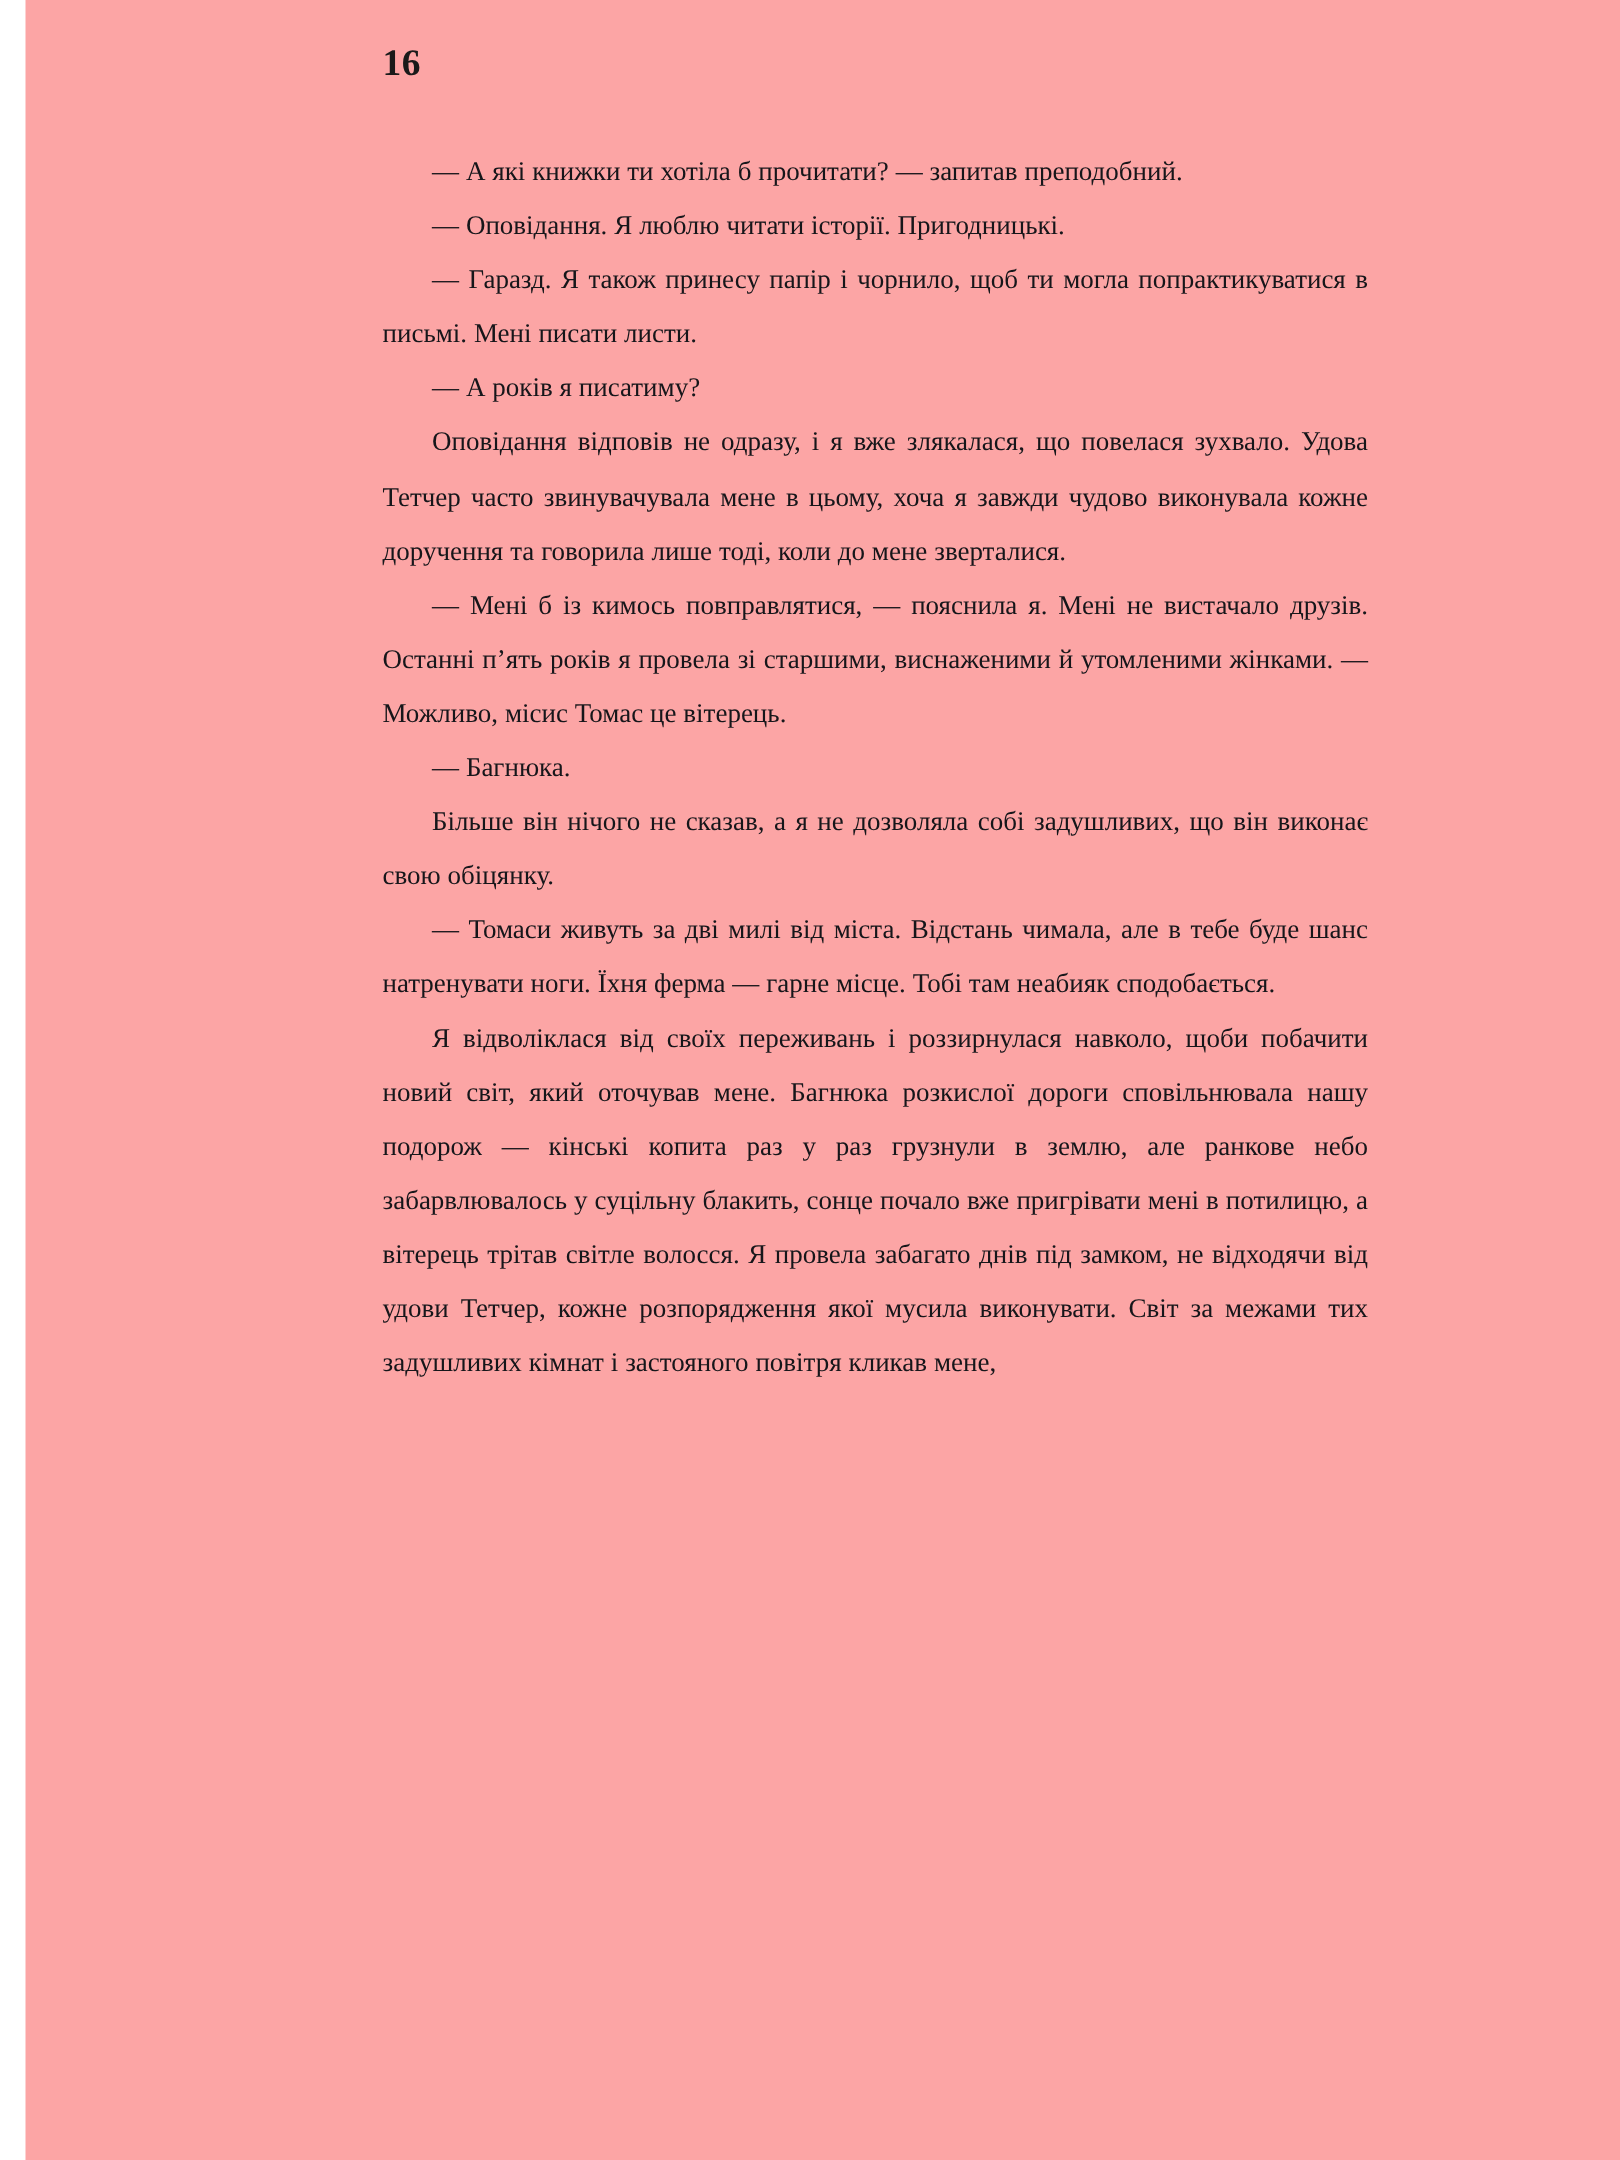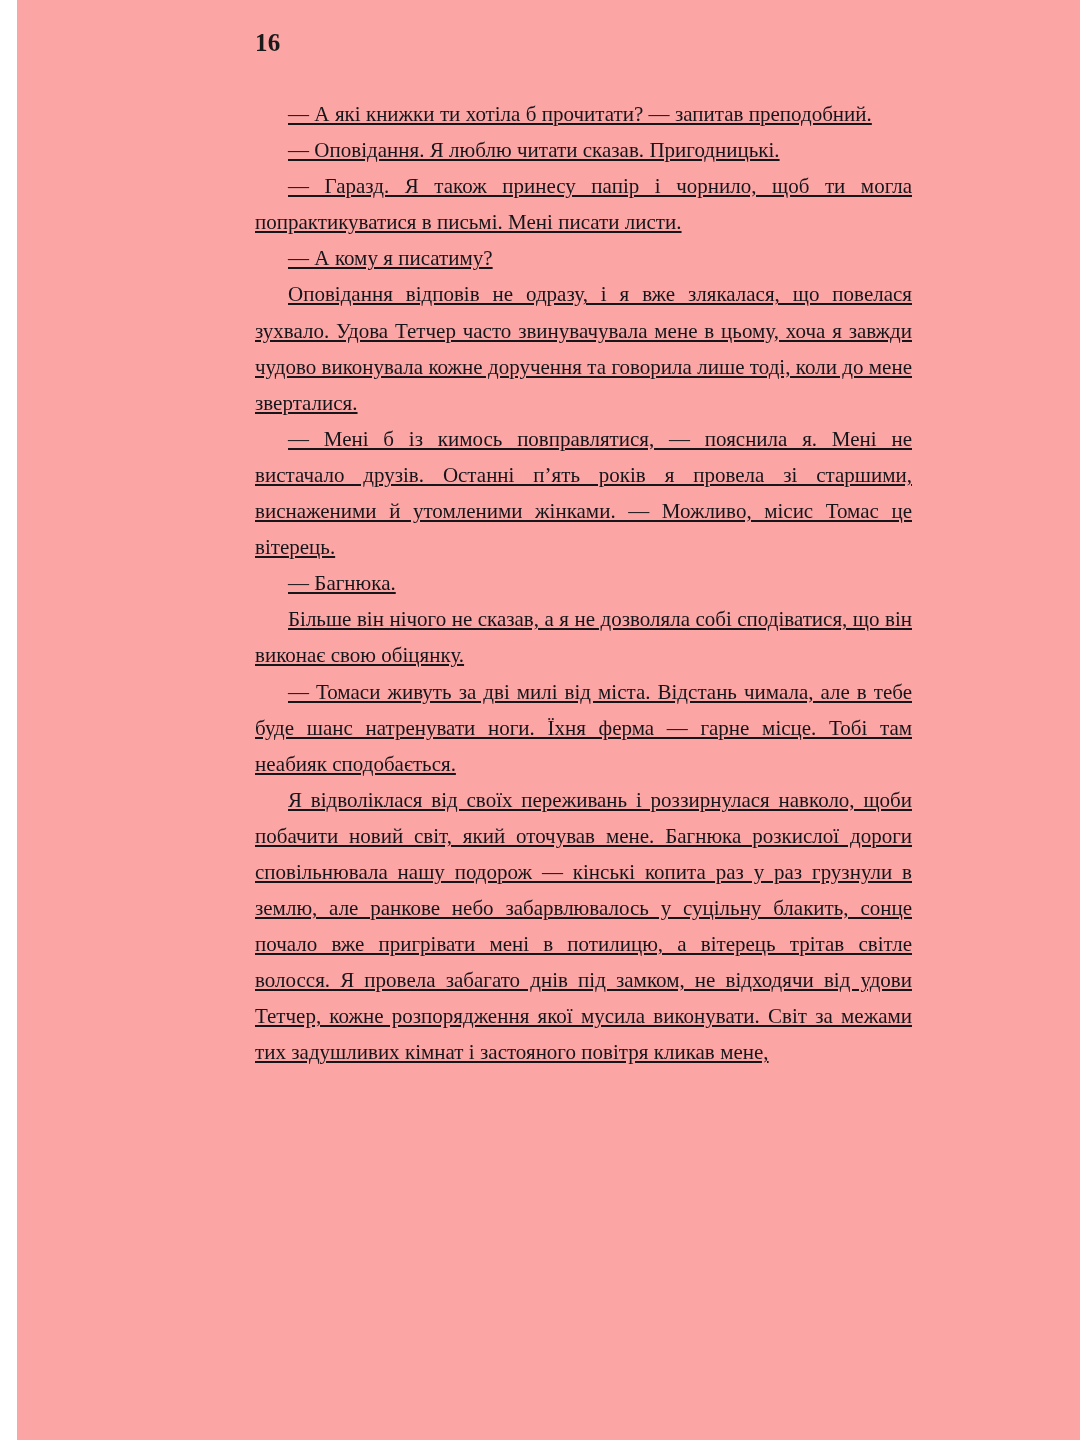--- a/index.html
+++ b/index.html
@@ -35,51 +35,50 @@
   
   .textblock {
     position: absolute;
     left: 238px;
     top: 96px;
     width: 657px;
   }
 
   .para {
     margin: 0;
-    font-size: 21px;
+    font-size: 18px;
     line-height: 36.1px;
     color: #16161a;
     text-align: justify;
     text-justify: inter-word;
     text-indent: 33px;
     hyphens: manual;
     -webkit-hyphens: manual;
     word-spacing: 0.005em;
-    text-decoration: underline;
   }
 
   
   .para:last-child { }
 
   
   .para.dialogue { }
 </style>
 </head>
 <body style="background: rgb(255, 255, 255);">
 
 <div class="page" style="background: #fca5a5; margin-left: 17px;">
 
   <div class="folio">16</div>
 
   <div class="textblock">
     <p class="para dialogue">— А які книжки ти хотіла б прочитати? — запитав преподобний.</p>
-    <p class="para dialogue">— Оповідання. Я люблю читати сказав. Пригодницькі.</p>
+    <p class="para dialogue">— Оповідання. Я люблю читати історії. Пригодницькі.</p>
     <p class="para dialogue">— Гаразд. Я також принесу папір і чорнило, щоб ти могла попрактикуватися в письмі. Мені писати листи.</p>
-    <p class="para dialogue">— А кому я писатиму?</p>
+    <p class="para dialogue">— А років я писатиму?</p>
     <p class="para">Оповідання відповів не одразу, і я вже злякалася, що повелася зухвало. Удова Тетчер часто звинувачувала мене в цьому, хоча я завжди чудово виконувала кожне доручення та говорила лише тоді, коли до мене зверталися.</p>
     <p class="para dialogue">— Мені б із кимось повправлятися, — пояснила я. Мені не вистачало друзів. Останні п’ять років я провела зі старшими, виснаженими й утомленими жінками. — Можливо, місис Томас це вітерець.</p>
     <p class="para dialogue">— Багнюка.</p>
-    <p class="para">Більше він нічого не сказав, а я не дозволяла собі сподіватися, що він виконає свою обіцянку.</p>
+    <p class="para">Більше він нічого не сказав, а я не дозволяла собі задушливих, що він виконає свою обіцянку.</p>
     <p class="para dialogue">— Томаси живуть за дві милі від міста. Відстань чимала, але в тебе буде шанс натренувати ноги. Їхня ферма — гарне місце. Тобі там неабияк сподобається.</p>
     <p class="para">Я відволіклася від своїх переживань і роззирнулася навколо, щоби побачити новий світ, який оточував мене. Багнюка розкислої дороги сповільнювала нашу подорож — кінські копита раз у раз грузнули в землю, але ранкове небо забарвлювалось у суцільну блакить, сонце почало вже пригрівати мені в потилицю, а вітерець трітав світле волосся. Я провела забагато днів під замком, не відходячи від удови Тетчер, кожне розпорядження якої мусила виконувати. Світ за межами тих задушливих кімнат і застояного повітря кликав мене,</p>
   </div>
 
 </div>
 
 </body></html>

